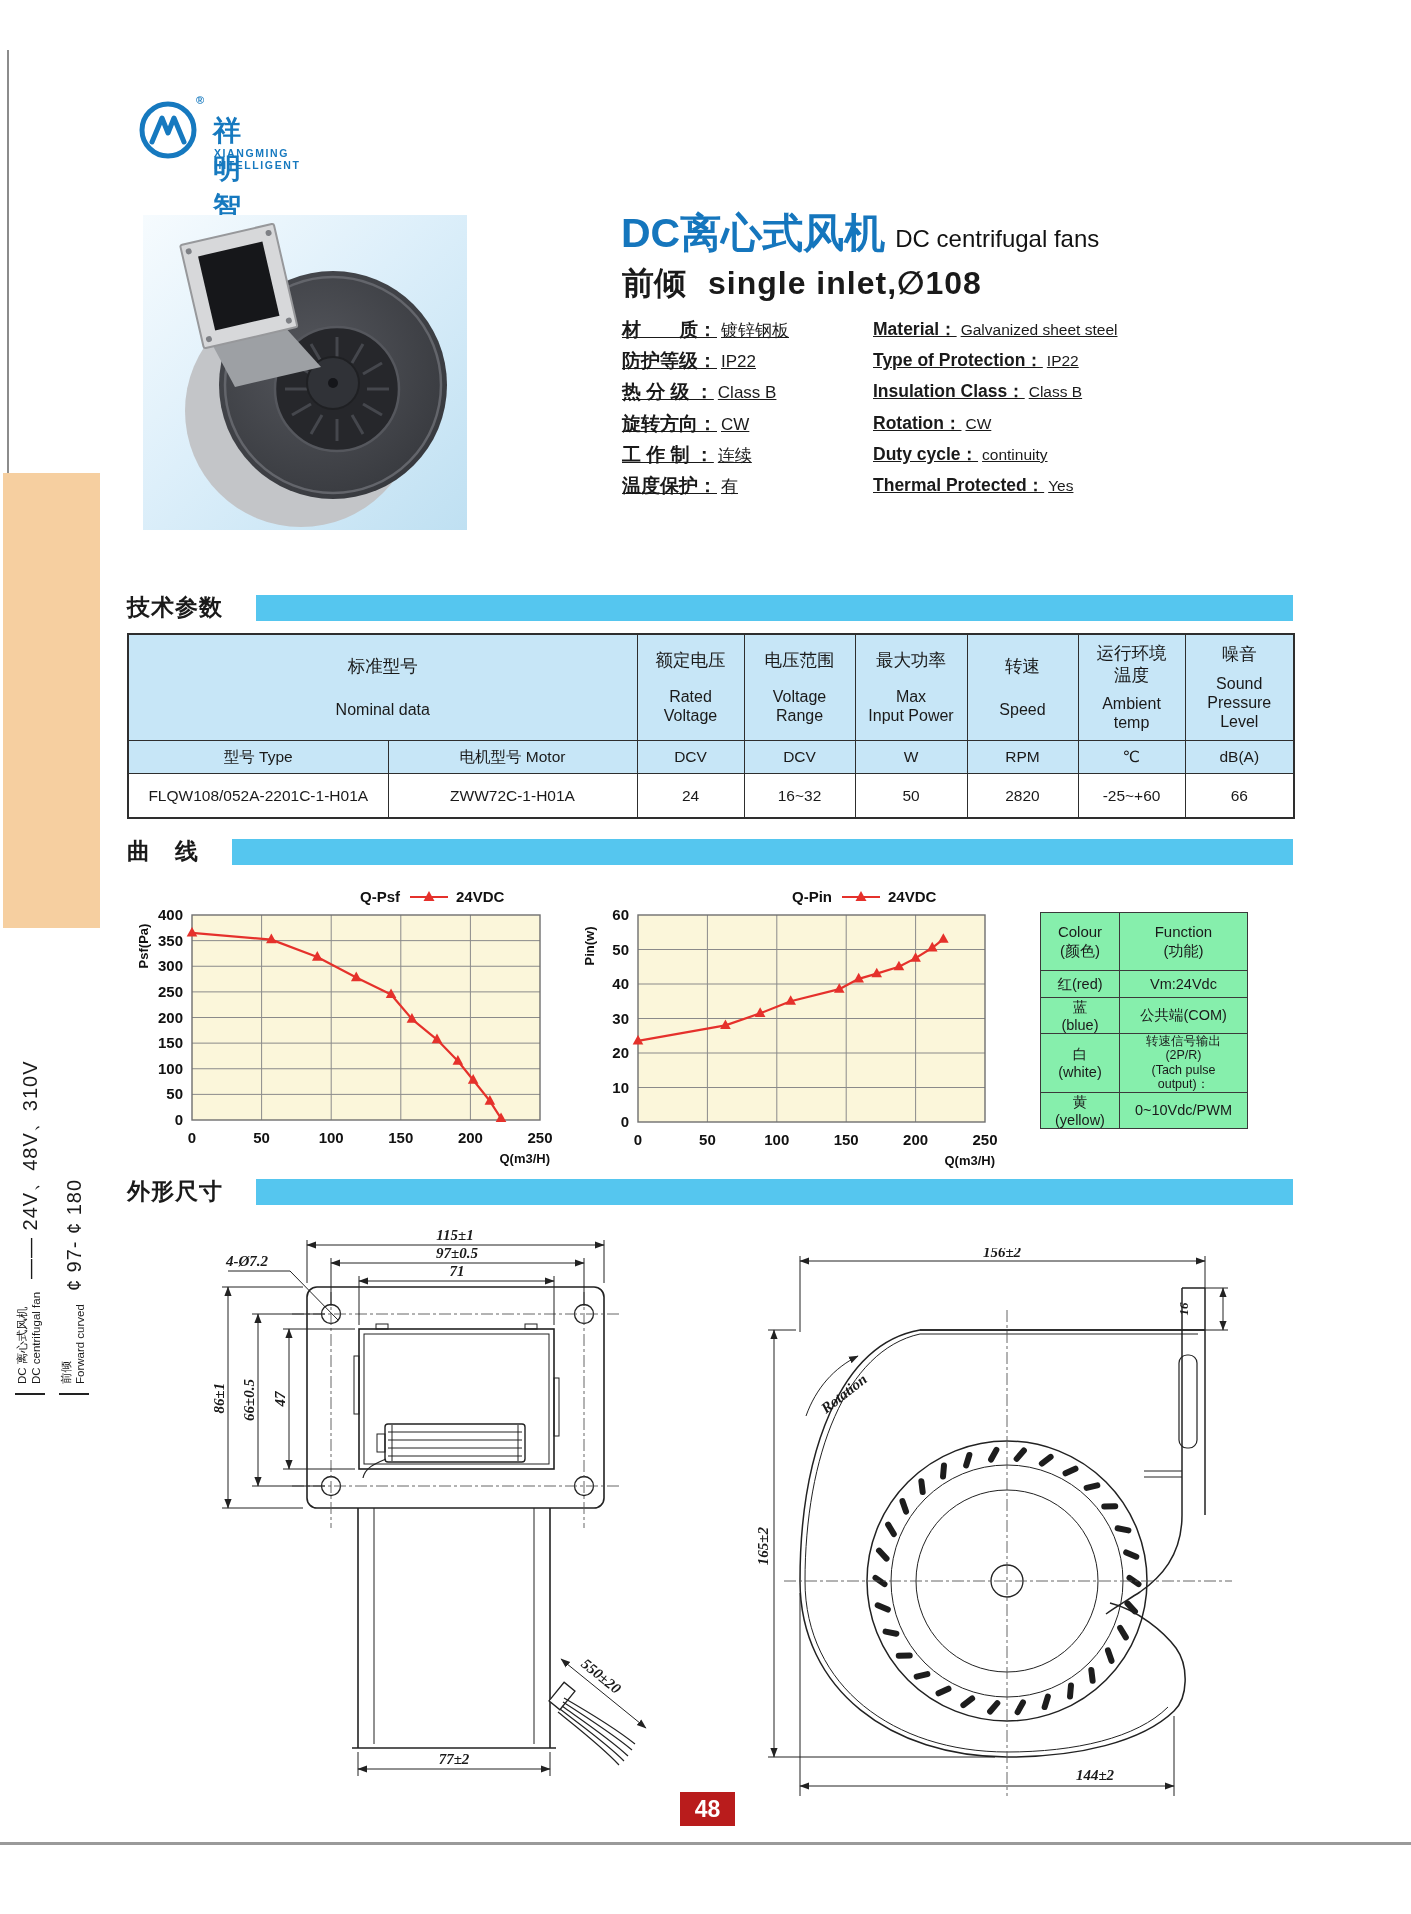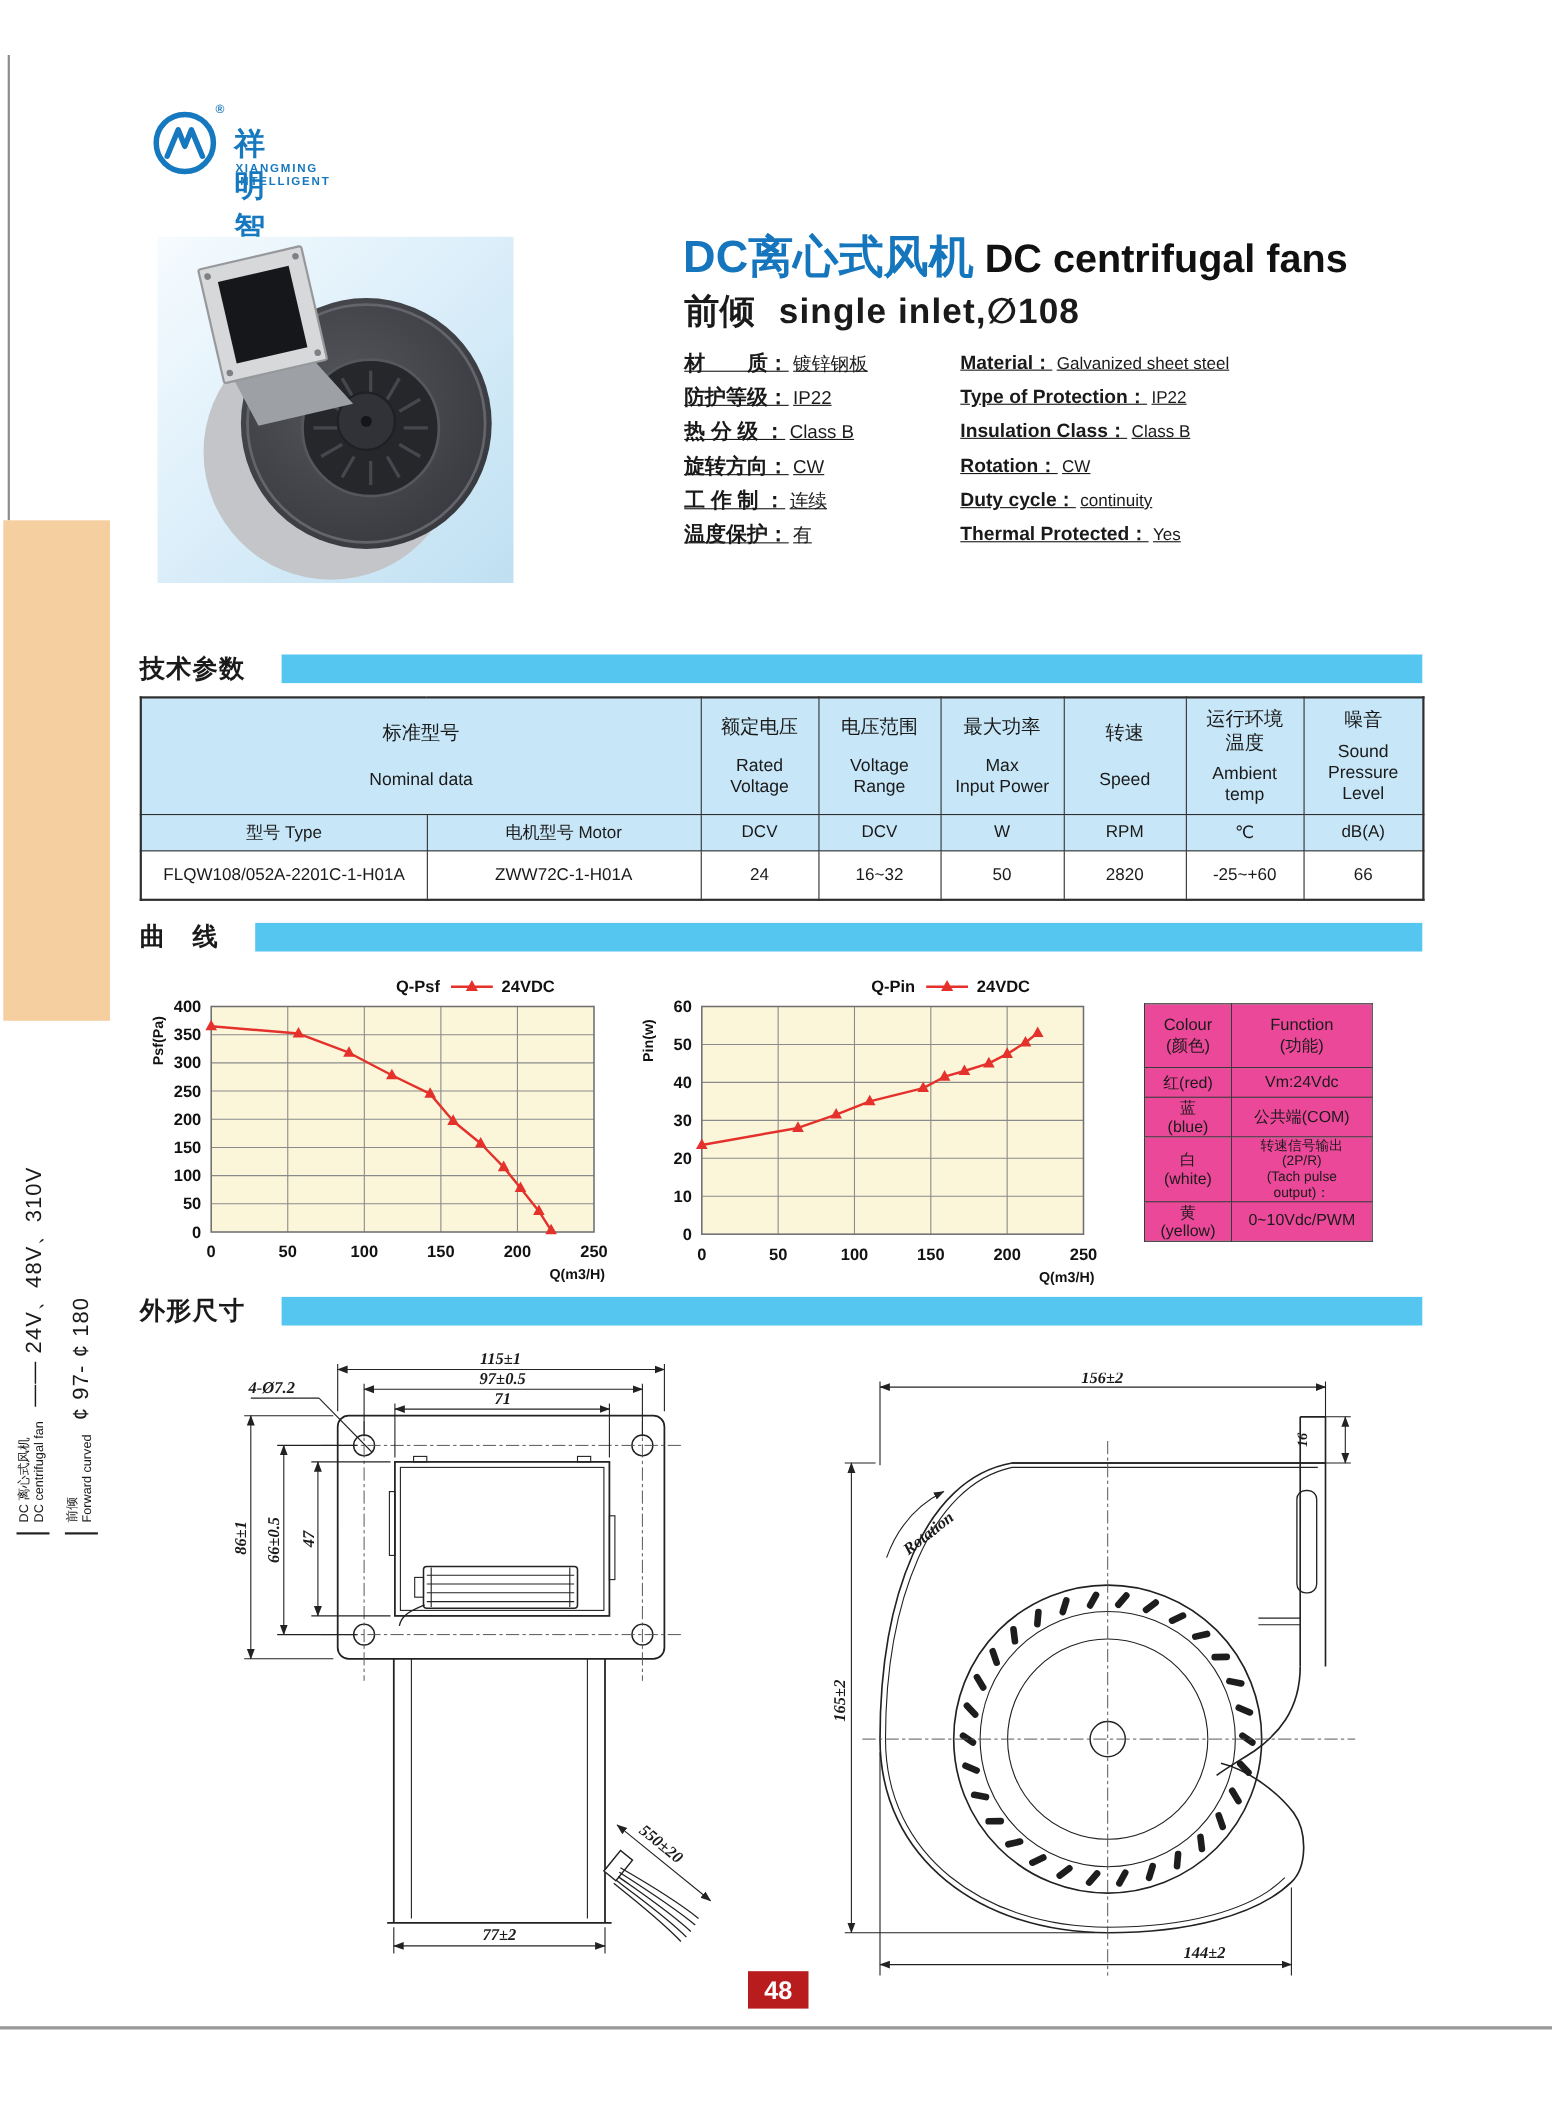--- a/index.html
+++ b/index.html
@@ -20,21 +20,21 @@
   .logo-cn{position:absolute;left:77px;top:14px;font-size:28px;font-weight:bold;color:#1679bf;letter-spacing:5px;}
   .logo-en{position:absolute;left:78px;top:49px;font-size:10.5px;font-weight:bold;color:#1679bf;letter-spacing:1.6px;}
   .logo-reg{position:absolute;left:60px;top:-4px;font-size:11px;color:#1679bf;font-weight:bold;}
 
   
   .photo{position:absolute;left:143px;top:215px;width:324px;height:315px;}
 
   
   .title{position:absolute;left:621px;top:206px;white-space:nowrap;}
   .title-cn{font-size:41px;font-weight:bold;color:#1576bd;margin-top:40px;}
-  .title-en{font-size:36px;font-weight:700;color:#111;margin-left:10px;}
+  .title-en{font-size:24px;font-weight:400;color:#111;margin-left:10px;}
   .subtitle{position:absolute;left:622px;top:262px;white-space:nowrap;}
   .subtitle-cn{font-size:32px;font-weight:bold;}
   .subtitle-en{font-size:32px;font-weight:bold;margin-left:22px;letter-spacing:1px;}
 
   .specs{position:absolute;top:317px;text-decoration:underline;}
   .specs-cn{left:622px;}
   .specs-en{left:873px;}
   .spec-row{height:31.2px;display:flex;align-items:baseline;}
   .specs-cn .spec-label{font-size:19px;font-weight:bold;}
   .specs-cn .spec-value{font-size:17px;margin-left:4px;}
@@ -66,21 +66,21 @@
   .chart-svg{position:absolute;}
   #chart1{left:130px;top:885px;}
   #chart2{left:580px;top:885px;}
   .tick{font:700 15px "Liberation Sans","DejaVu Sans",sans-serif;fill:#111;}
   .axlab{font:600 13px "Liberation Sans","DejaVu Sans",sans-serif;fill:#111;}
   .lgd{font:700 15px "Liberation Sans","DejaVu Sans",sans-serif;fill:#111;}
 
   
   .wire-table{position:absolute;left:1040px;top:912px;border-collapse:collapse;table-layout:fixed;}
   .wire-table th,.wire-table td{border:1.3px solid #3a3a3a;text-align:center;vertical-align:middle;
-       font-weight:normal;padding:0 14px;background:#ec4899;}
+       font-weight:normal;padding:0 14px;background:#86efac;}
   .wire-table .wh{height:58px;font-size:15px;line-height:1.25;}
   .wt-small{font-size:12.5px;line-height:1.15;}
 
   
   .draw{position:absolute;}
   #front-draw{left:180px;top:1228px;}
   #side-draw{left:740px;top:1248px;}
   .dim{font:italic 700 15px "Liberation Serif","DejaVu Serif",serif;fill:#1a1a1a;}
   .dimsm{font:italic 700 13px "Liberation Serif","DejaVu Serif",serif;fill:#1a1a1a;}
 

